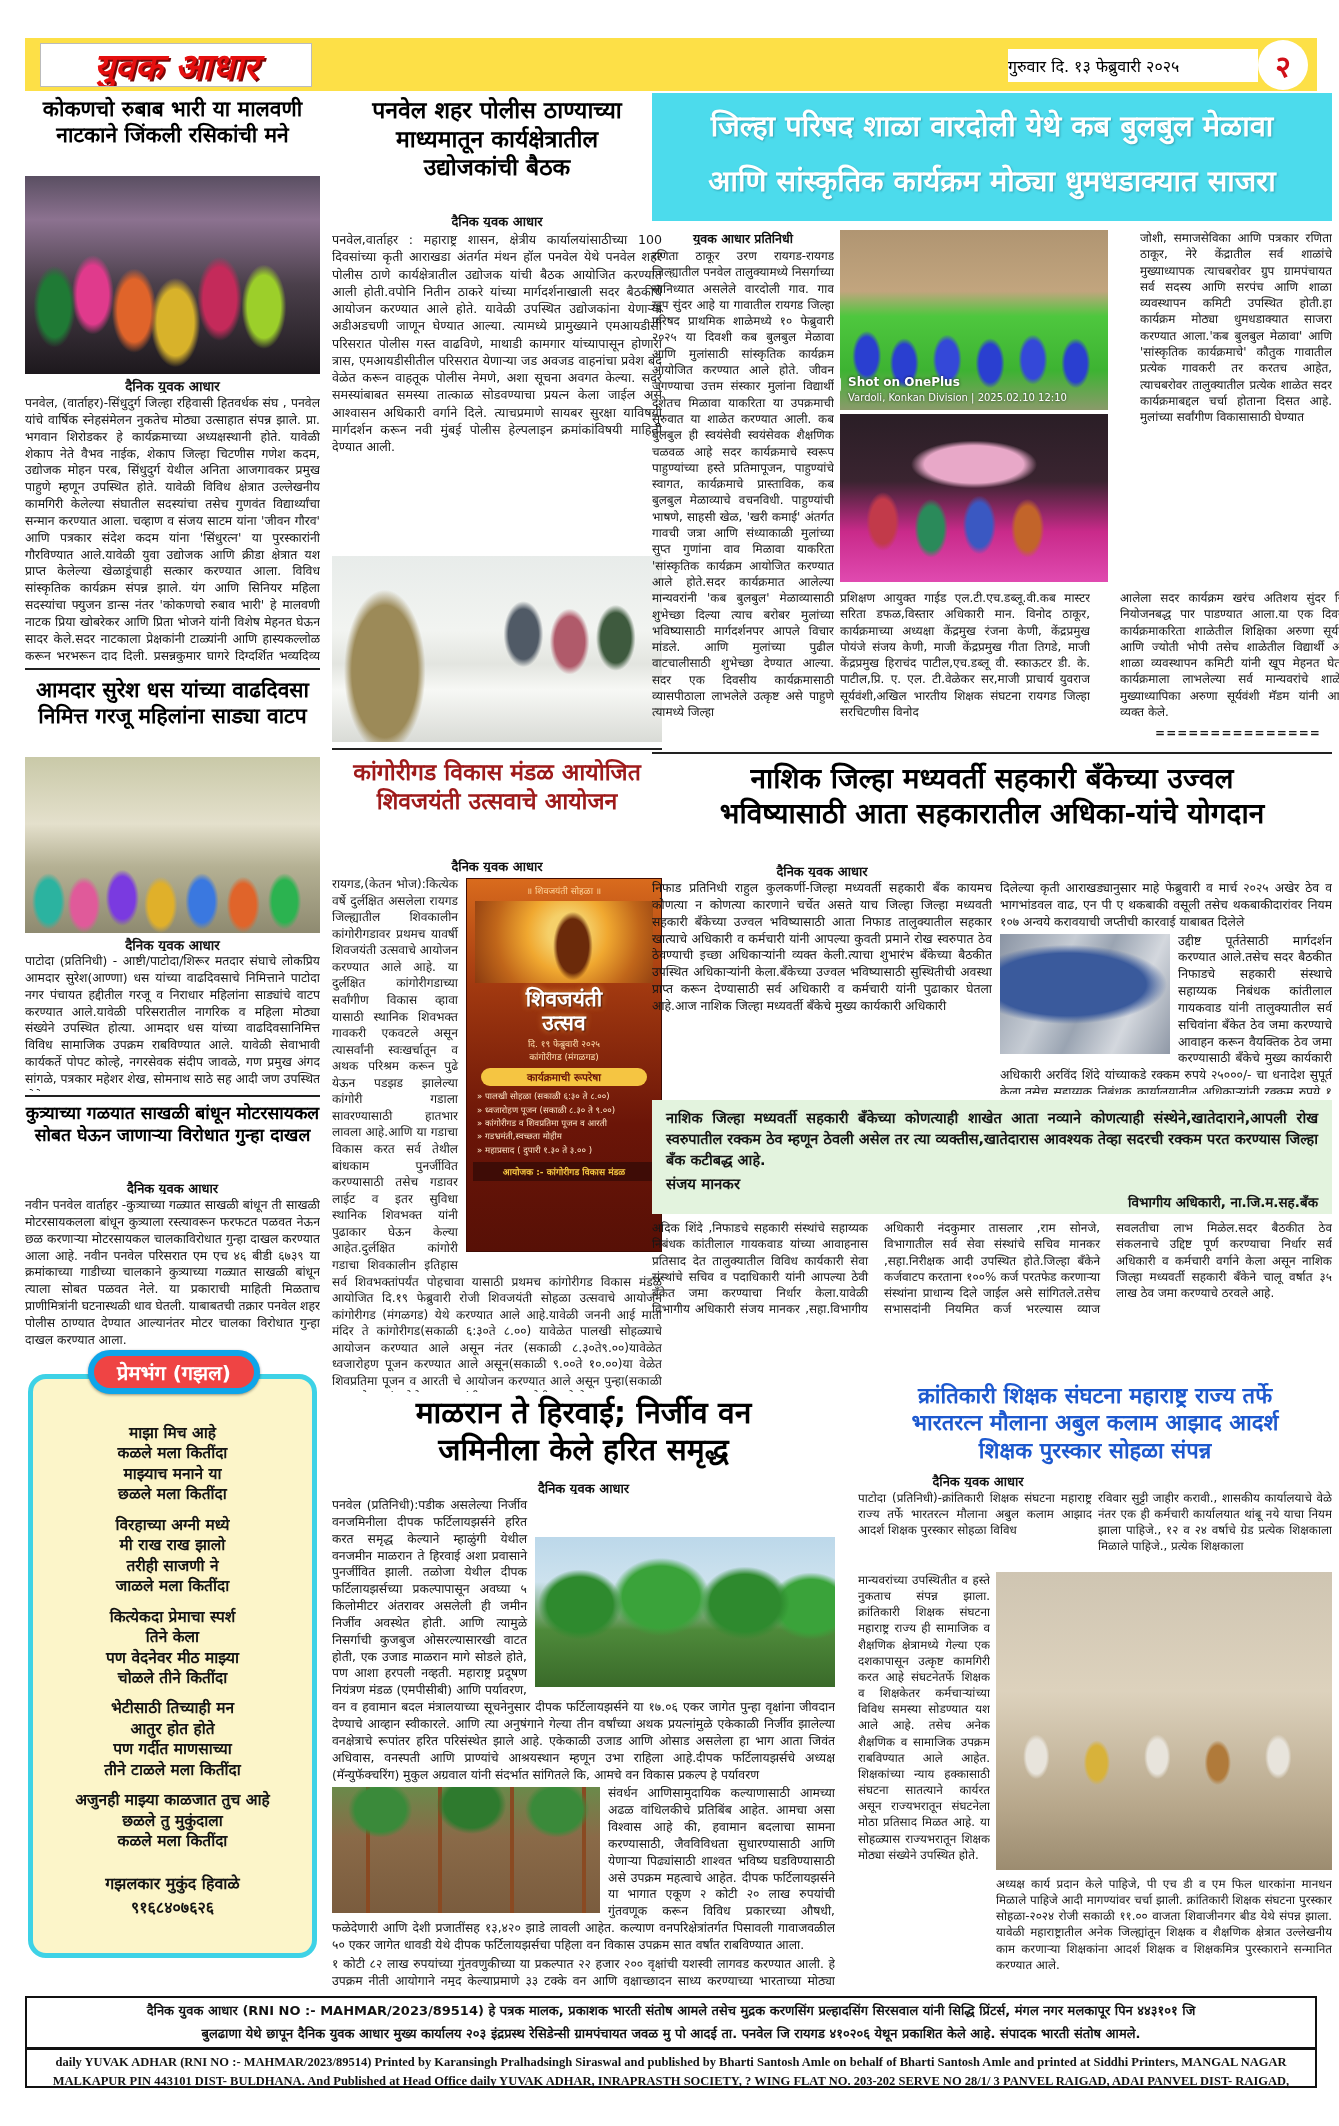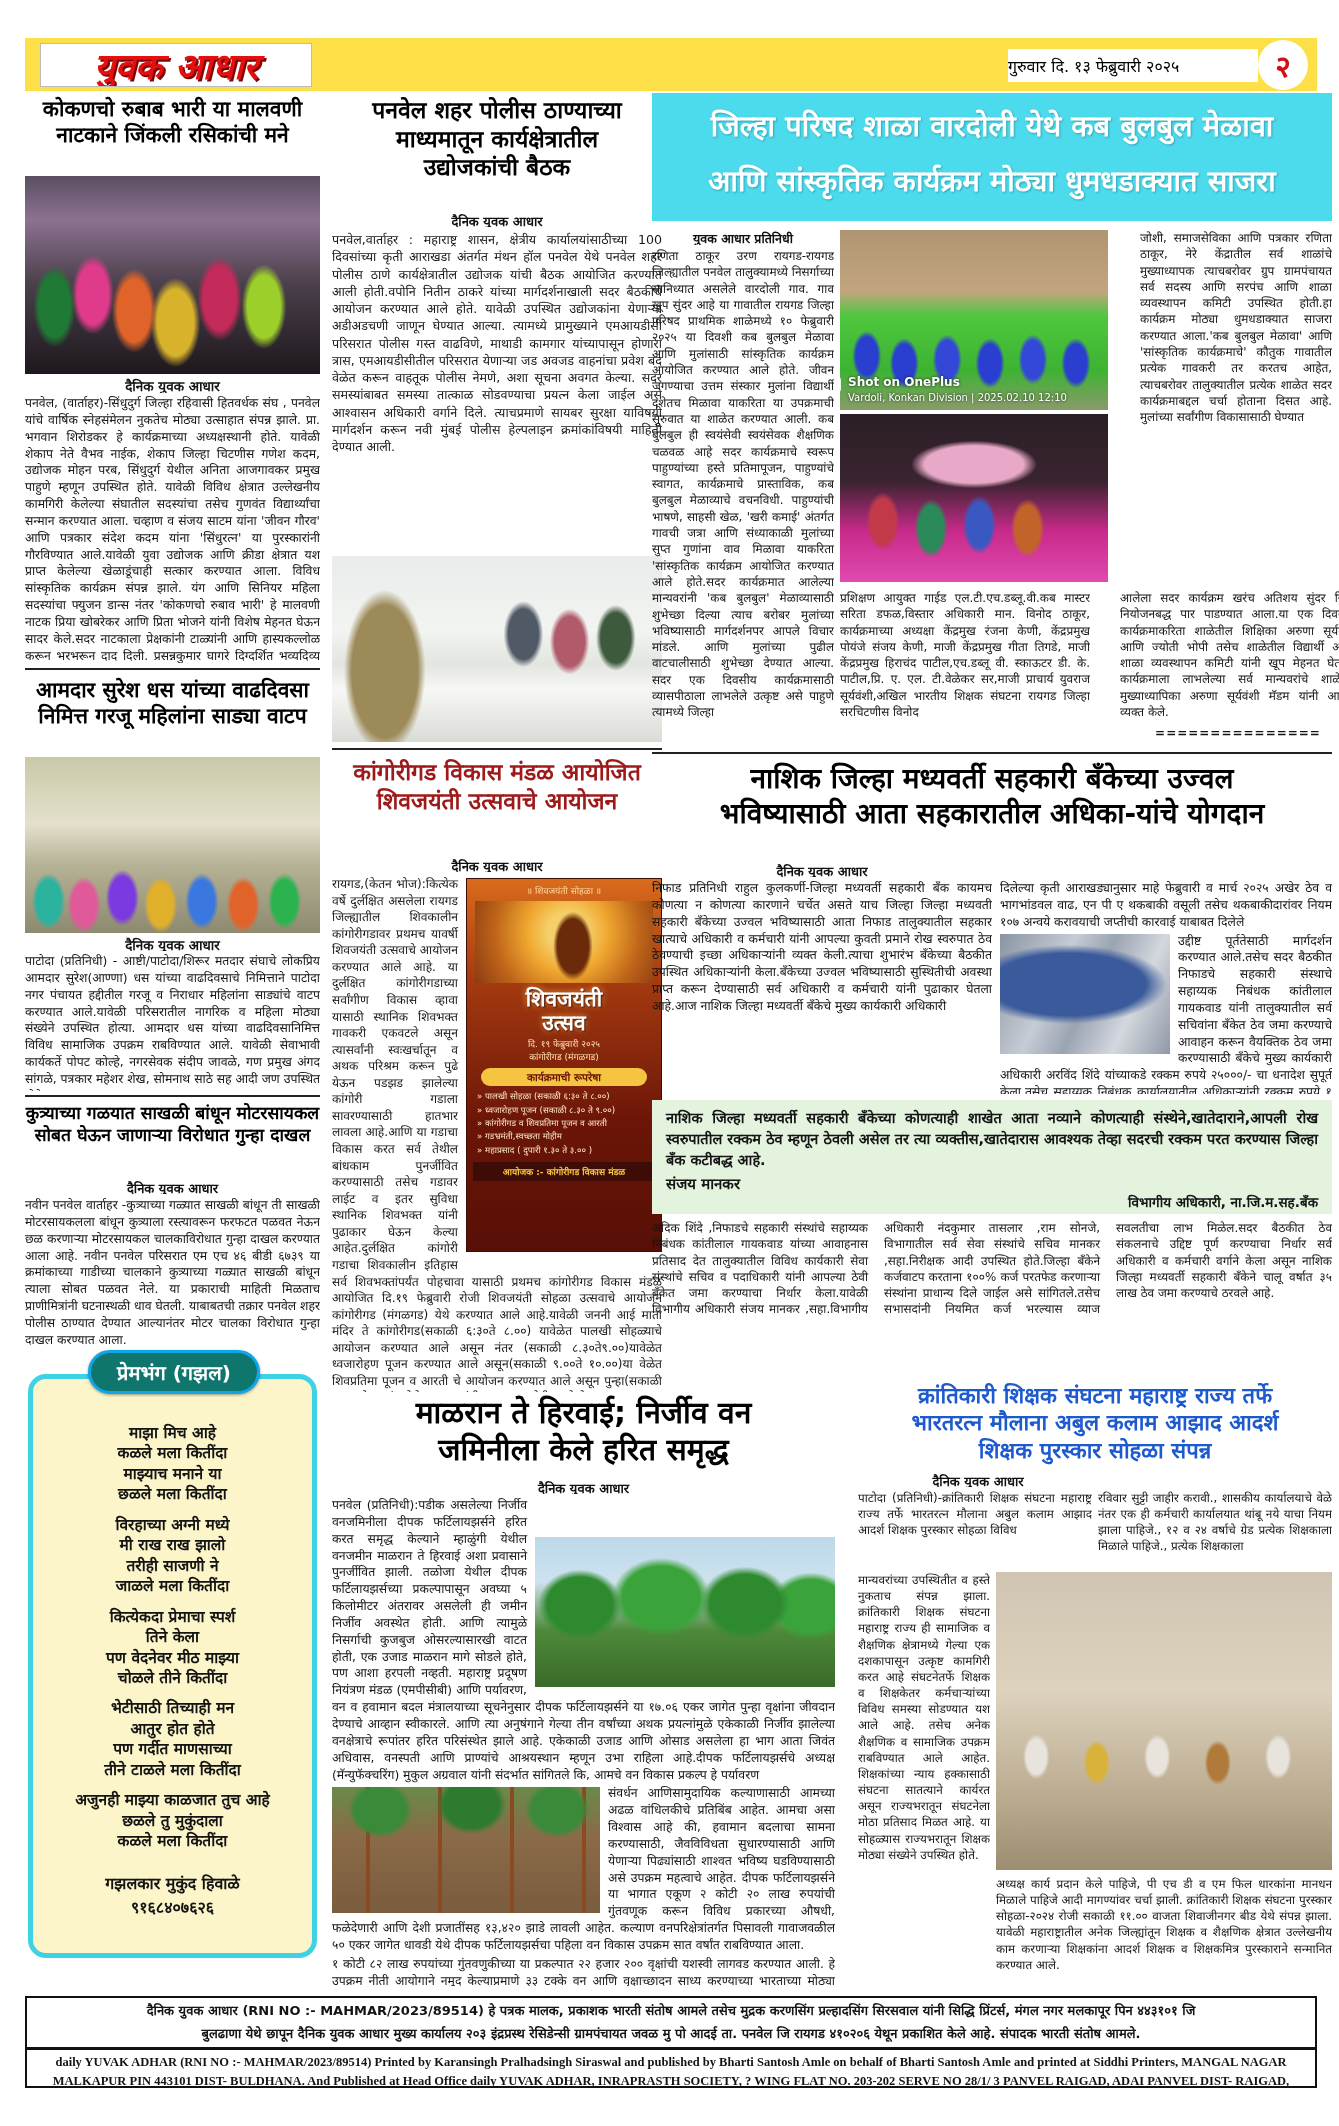--- a/index.html
+++ b/index.html
@@ -19,21 +19,21 @@
   .datebox{background:#fff;display:flex;align-items:center;justify-content:flex-start;font-weight:400;font-size:16px;color:#000;}
   .pgcircle{background:#fff;border-radius:50%;display:flex;align-items:center;justify-content:center;
         font-size:30px;font-weight:800;color:#d01018;}
   
   .red{color:#9e1a1a;}
   .blue{color:#1d59cf;}
   .cyanbox{background:#4cdbec;color:#ffffff;font-weight:800;text-align:center;white-space:pre-line;
         font-size:29px;line-height:1.9;text-shadow:1px 1px 2px rgba(0,60,80,.35);}
   
   .poembox{background:#fcf5c9;border:5px solid #3ed2e6;border-radius:18px;}
-  .poembadge{background:#0f766e;border:3px solid #0ea5e9;border-radius:24px;display:flex;align-items:center;justify-content:center;
+  .poembadge{background:#ef4444;border:6px solid #0ea5e9;border-radius:24px;display:flex;align-items:center;justify-content:center;
         color:#fff;font-weight:800;font-size:20px;box-shadow:0 1px 3px rgba(0,0,0,.4);z-index:3;}
   .stanza{white-space:pre-line;text-align:center;font-weight:700;font-size:15.5px;line-height:1.32;margin:10px 0;}
   .poemsign{text-align:center;font-weight:800;font-size:16px;margin-top:20px;}
   
   .greenbox{background:#e3f3de;padding:8px 14px;}
   .greenbox .txt{font-weight:700;font-size:14.5px;line-height:1.45;text-align:justify;}
   .signname{font-weight:800;font-size:15px;margin-top:2px;}
   .signtitle{text-align:right;font-weight:700;font-size:13.5px;}
   
   .poster{background:linear-gradient(180deg,#d96b1d 0%,#a33a10 28%,#6b1508 66%,#571006 100%);

